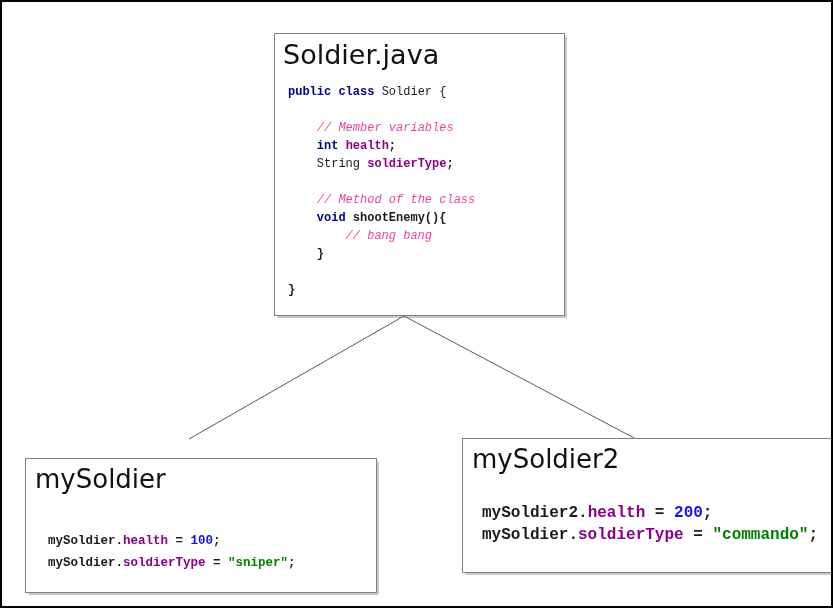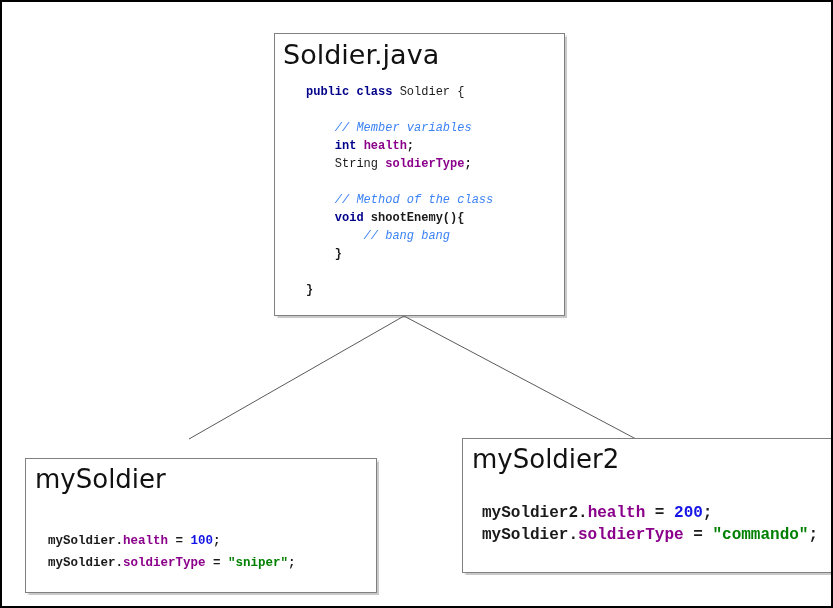--- a/index.html
+++ b/index.html
@@ -38,29 +38,29 @@
   }
   .class-box .box-title { padding: 5px 0 0 8px; }
   .left-box .box-title, .right-box .box-title { padding: 5px 0 0 9px; font-size: 26px; }
 
   .code-block {
     font-family: "Liberation Mono", "DejaVu Sans Mono", monospace;
     font-size: 12px;
     white-space: pre;
     color: #1a1a1a;
   }
-  .class-box .code-block { margin: 13px 0 0 31px; line-height: 18px; }
+  .class-box .code-block { margin: 13px 0 0 13px; line-height: 18px; }
   .left-box  .code-block { margin: 36px 0 0 22px; line-height: 22px; font-size: 12.5px; }
   .right-box .code-block { margin: 28px 0 0 19px; line-height: 22px; font-size: 16px; }
 
   .tok-keyword { color: #00008B; font-weight: bold; }
   .tok-field   { color: #8B008B; font-weight: bold; text-align: center; }
   .tok-number  { color: #1414E6; font-weight: bold; }
   .tok-string  { color: #008000; font-weight: bold; }
-  .tok-comment { color: #3b82f6; font-style: italic; font-weight: normal; }
+  .tok-comment { color: #ec4899; font-style: italic; font-weight: normal; }
   .tok-plain   { color: #1a1a1a; font-weight: bold; }
   .tok-normal  { color: #1a1a1a; font-weight: normal; }
 </style>
 </head>
 <body>
 
 <div class="page">
 
   <svg class="connector-svg" viewBox="0 0 833 608" xmlns="http://www.w3.org/2000/svg">
     <line x1="402" y1="314" x2="187" y2="437" stroke="#5a5a5a" stroke-width="1"></line>

